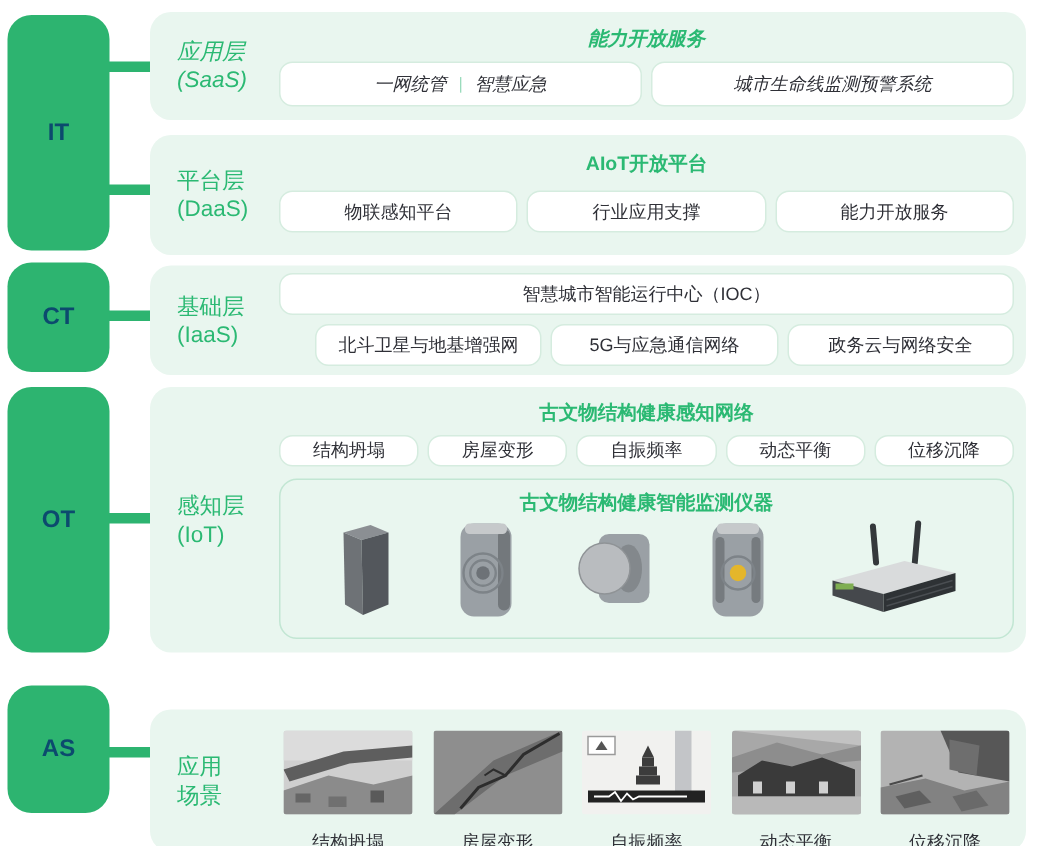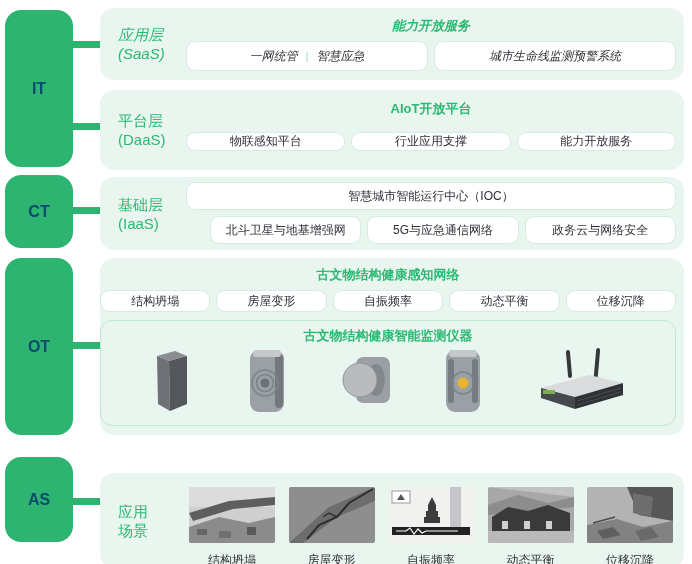--- a/index.html
+++ b/index.html
@@ -32,21 +32,21 @@
     display:flex;align-items:center;justify-content:center;
     font-size:12px;color:var(--box-text);flex:1;box-sizing:border-box;}
   .sep{color:#9adbbc;margin:0 8px;font-size:11px;}
 
   
   .p1{top:8px;height:72px;font-style:italic;}
   .p1 .layer-title{margin-top:9px;}
   .p1 .box-row{margin-top:6px;height:30px;}
   .p2{top:90px;height:80px;}
   .p2 .layer-title{margin-top:10px;}
-  .p2 .box-row{margin-top:9px;height:28px;align-items:center;}
+  .p2 .box-row{margin-top:9px;height:28px;}
   .p3{top:177px;height:73px;}
   .p3 .box-row.wide{margin-top:5px;height:28px;}
   .p3 .box-row.three{margin-top:6px;height:28px;padding-left:24px;}
   .p4{top:258px;height:177px;}
   .p4 .layer-title{margin-top:8px;}
   .p4 .box-row{margin-top:6px;height:25px;}
   .inner-box{margin-top:8px;margin-bottom:9px;flex:1;border:1.5px solid #c2e6d3;
     border-radius:12px;display:flex;flex-direction:column;box-sizing:border-box;justify-content:space-between;}
   .inner-box .layer-title{margin-top:6px;}
   .device-row{flex:1;display:flex;justify-content:space-evenly;align-items:flex-end;padding-bottom:6px;}
@@ -126,20 +126,24 @@
       </div>
       <div class="box-row three">
         <div class="wbox">北斗卫星与地基增强网</div>
         <div class="wbox">5G与应急通信网络</div>
         <div class="wbox">政务云与网络安全</div>
       </div>
     </div>
   </div>
 
   <div class="panel p4">
+    <div class="panel-label">
+      <div>感知层</div>
+      <div>(IoT)</div>
+    </div>
     <div class="panel-content">
       <div class="layer-title">古文物结构健康感知网络</div>
       <div class="box-row">
         <div class="wbox">结构坍塌</div>
         <div class="wbox">房屋变形</div>
         <div class="wbox">自振频率</div>
         <div class="wbox">动态平衡</div>
         <div class="wbox">位移沉降</div>
       </div>
       <div class="inner-box">

